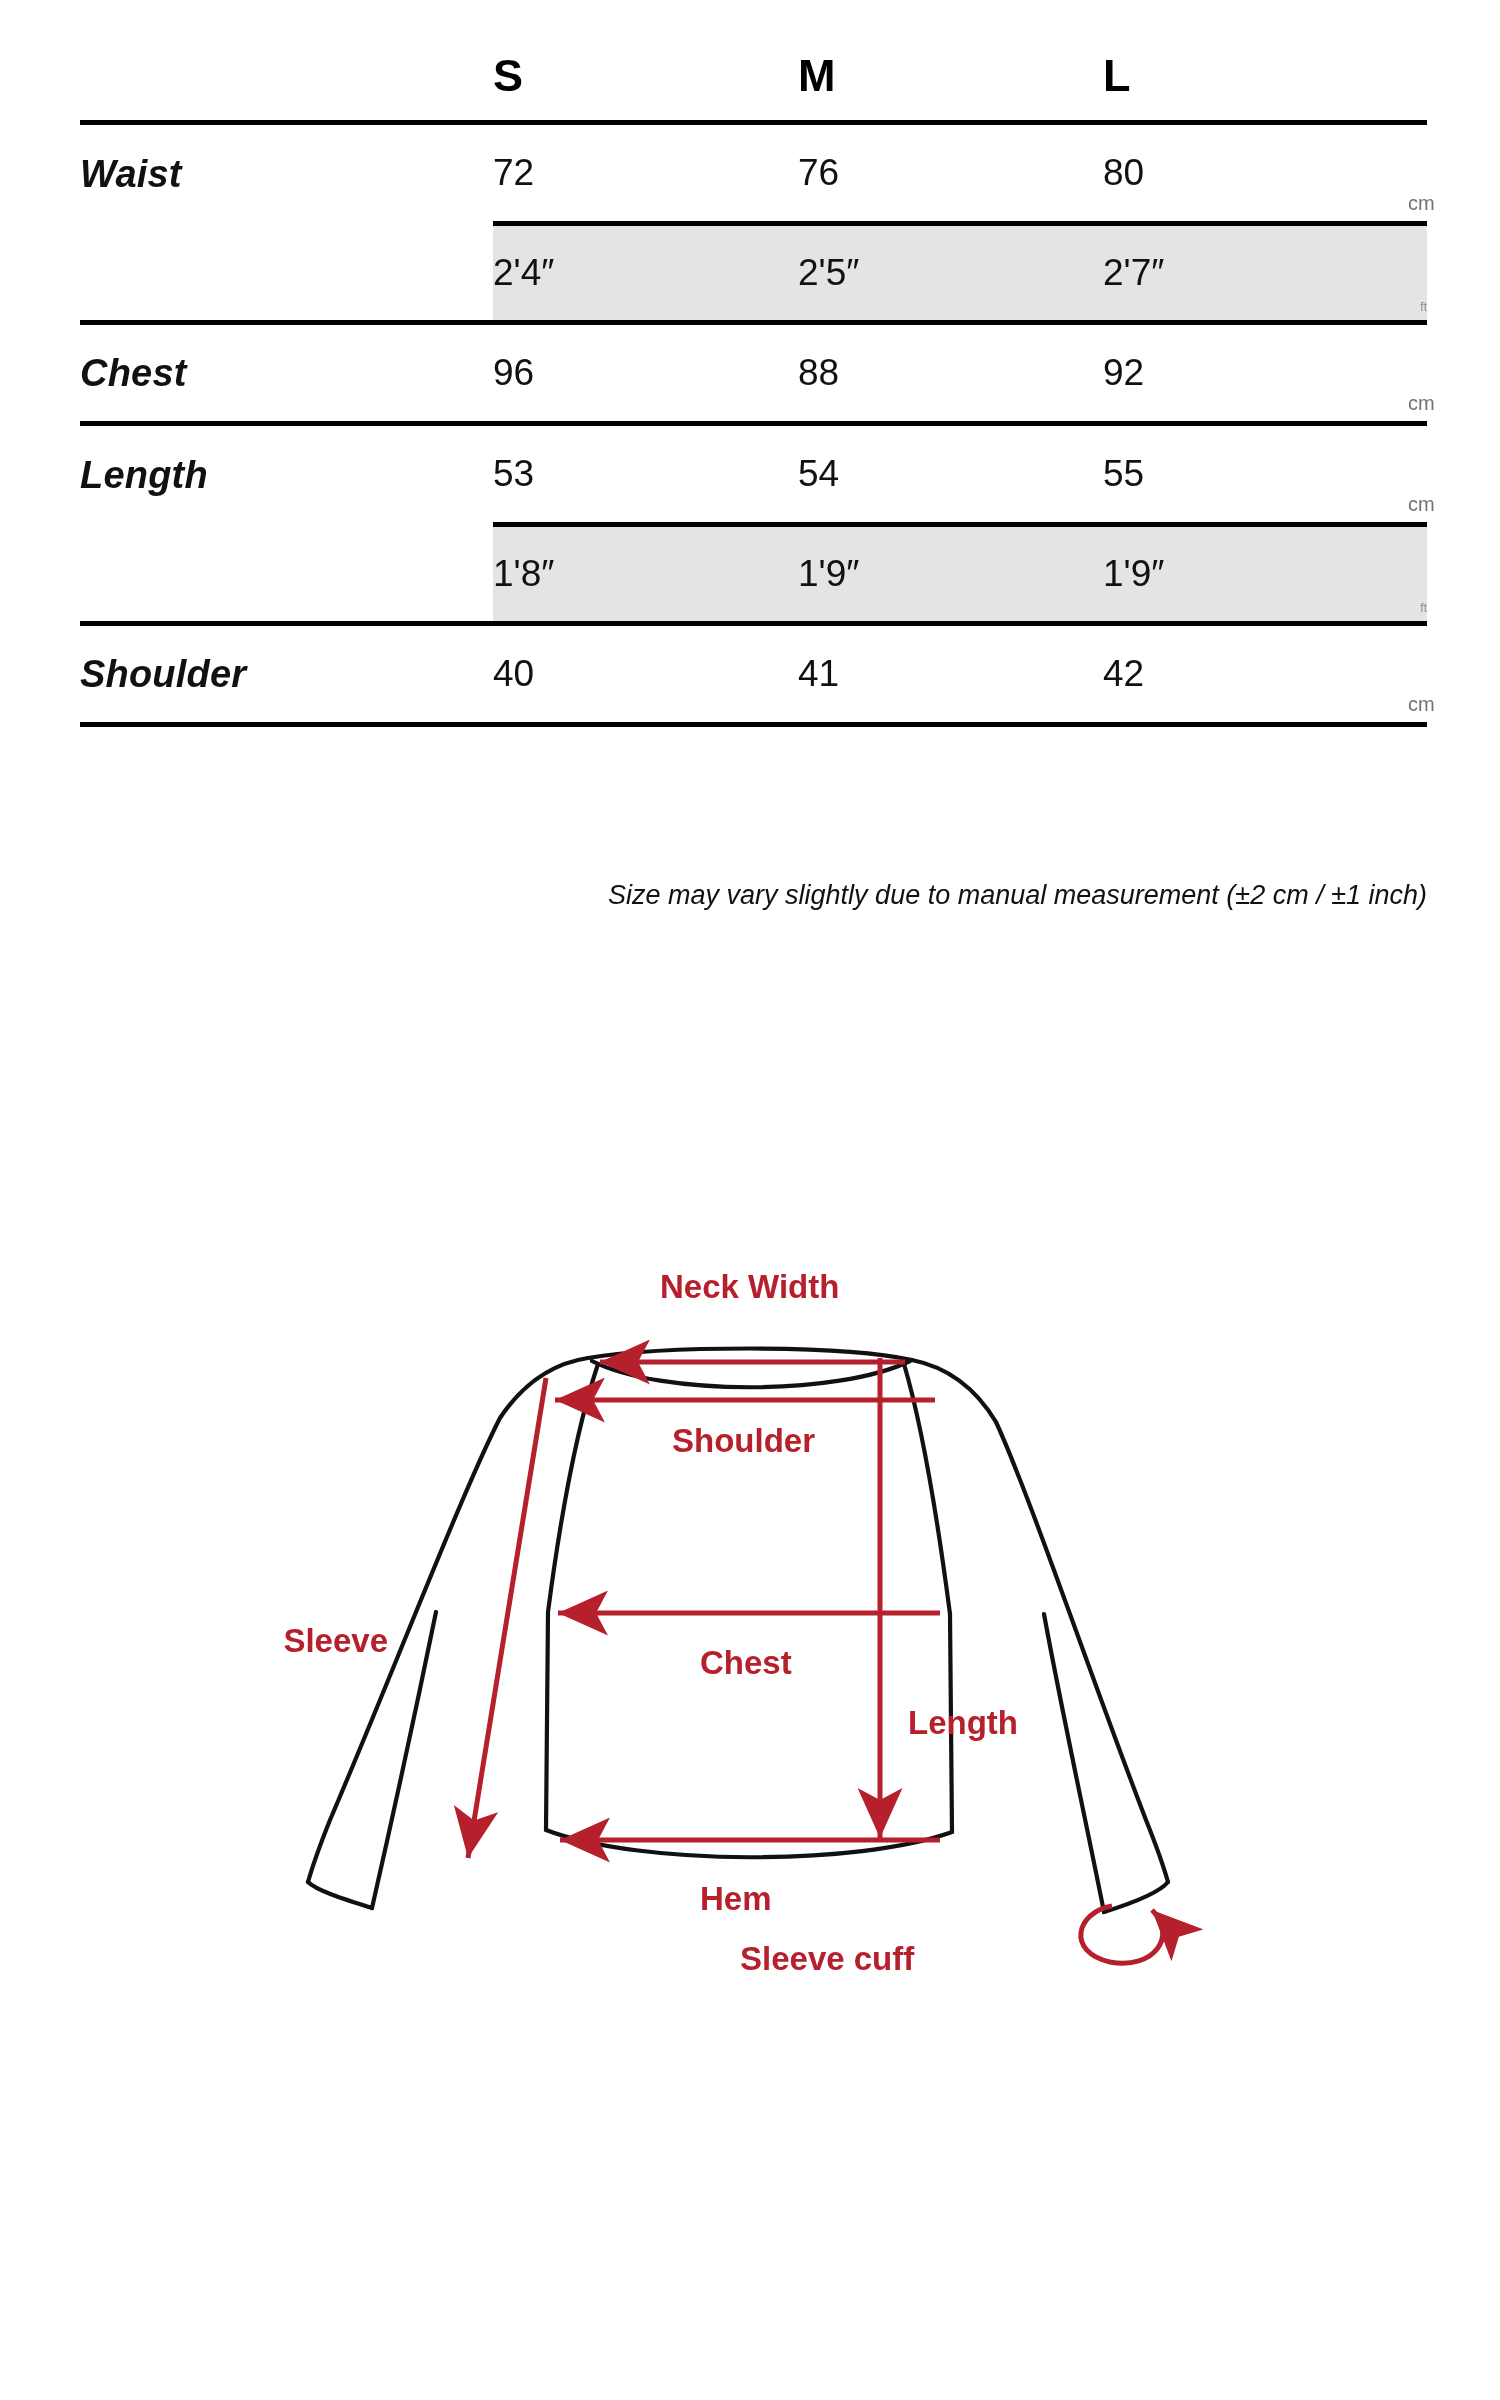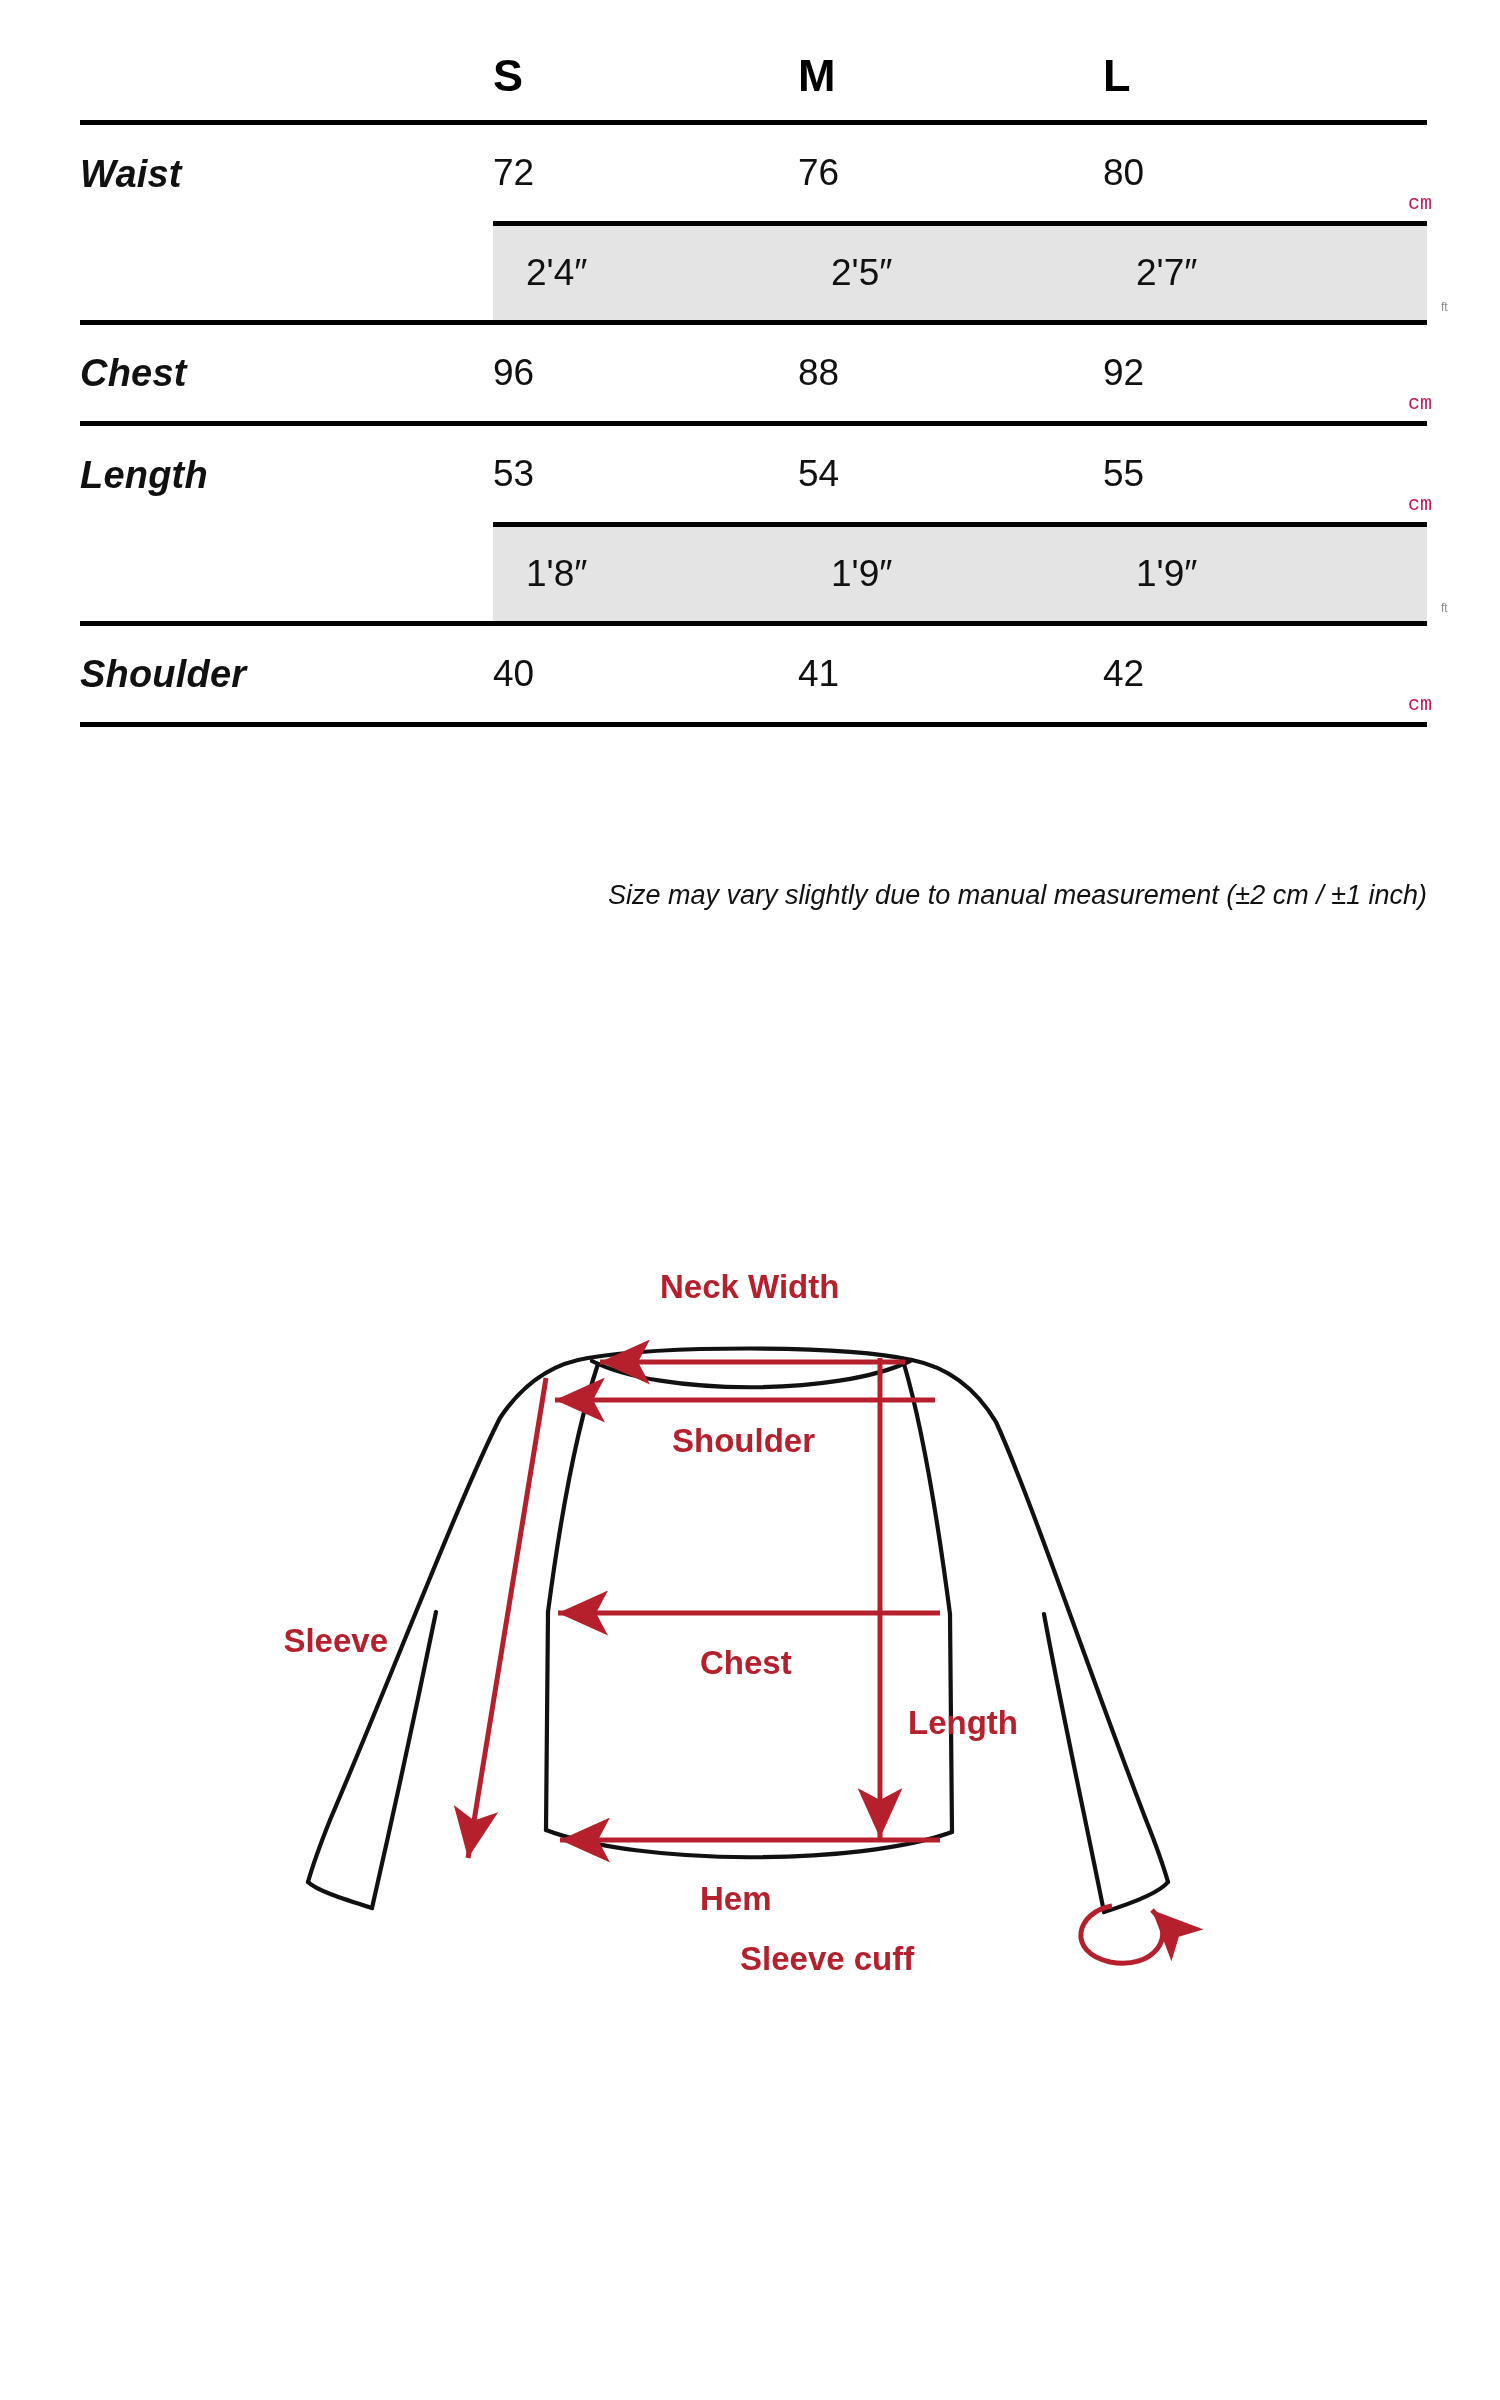--- a/index.html
+++ b/index.html
@@ -63,42 +63,40 @@
     font-family: "Liberation Sans", sans-serif;
     letter-spacing: .2px;
     font-weight: bold;
   }
   tr.row-cm td.c-val {
     font-size: 37px;
     color: #111;
   }
   tr.row-cm td.c-unit {
     font-size: 20px;
-    color: #be185d;
+    color: #737373;
     text-align: center;
     vertical-align: bottom;
     padding-bottom: 6px;
     white-space: nowrap;
-    font-family: Liberation Mono, monospace;
   }
 
   
   tr.row-ft td {
     height: 88px;
     background: #ffffff;
   }
   tr.row-ft td.c-label {
     background: #ffffff;
     border: 0;
   }
   tr.row-ft td.c-val,
   tr.row-ft td.c-unit {
     background: #e4e4e4;
     border-top: 5px solid #000;
-    padding-left: 33px;
   }
   tr.row-ft td.c-val {
     font-size: 37px;
     color: #111;
   }
   tr.row-ft td.c-unit {
     font-size: 12px;
     color: #8a8a8a;
     text-align: right;
     vertical-align: bottom;

